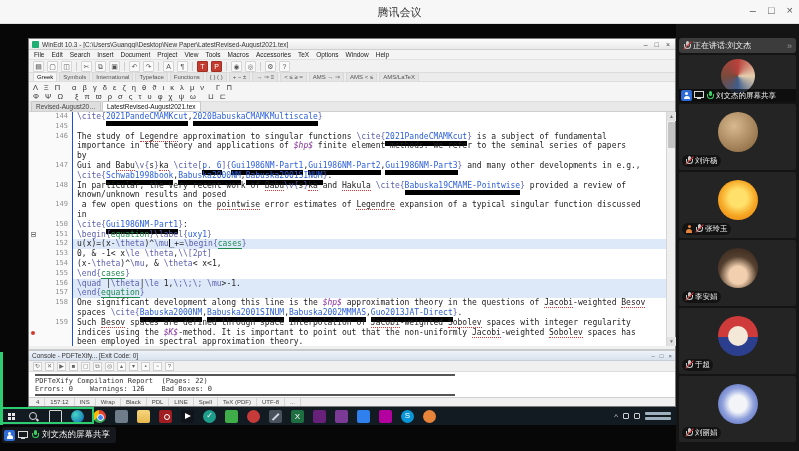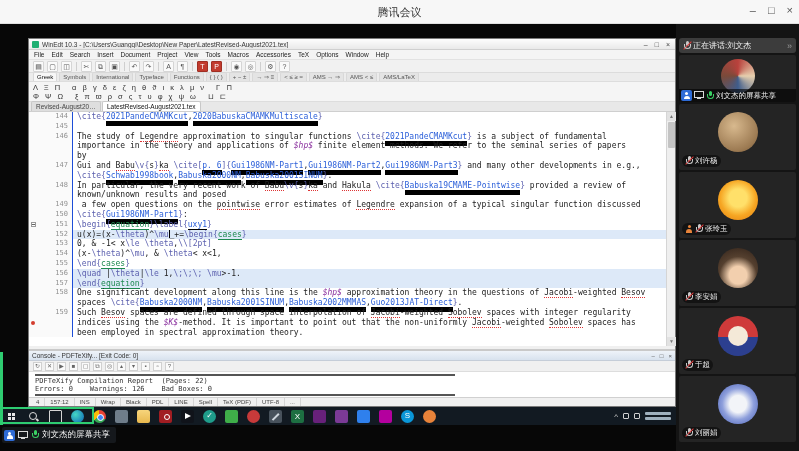--- a/index.html
+++ b/index.html
@@ -328,20 +328,21 @@
         <div class="ed-row"><span class="gutter"><span class="lnum">144</span></span><span class="ed-text"><span class="c-c">\cite{</span><span class="c-k">2021PandeCMAMKcut</span><span class="c-p">,</span><span class="c-k">2020BabuskaCMAMKMultiscale</span><span class="c-c">}</span></span></div>
         <div class="ed-row"><span class="gutter"><span class="lnum">145</span></span><span class="ed-text"></span></div>
         <div class="ed-row"><span class="gutter"><span class="lnum">146</span></span><span class="ed-text"><span class="c-p">The study of  </span><span class="c-s">Legendre</span><span class="c-p"> approximation to singular functions </span><span class="c-c">\cite{</span><span class="c-k">2021PandeCMAMKcut</span><span class="c-c">}</span><span class="c-p"> is a subject of fundamental</span></span></div>
         <div class="ed-row"><span class="gutter"><span class="lnum"></span></span><span class="ed-text"><span class="c-p">importance in the theory and applications of </span><span class="c-m">$hp$</span><span class="c-p"> finite element methods. We refer to  the seminal series  of papers</span></span></div>
         <div class="ed-row"><span class="gutter"><span class="lnum"></span></span><span class="ed-text"><span class="c-p">by</span></span></div>
         <div class="ed-row"><span class="gutter"><span class="lnum">147</span></span><span class="ed-text"><span class="c-p">Gui and </span><span class="c-s">Babu</span><span class="c-c">\v{</span><span class="c-p">s</span><span class="c-c">}</span><span class="c-s">ka</span><span class="c-p"> </span><span class="c-c">\cite[</span><span class="c-k">p. 6</span><span class="c-c">]{</span><span class="c-k">Gui1986NM-Part1</span><span class="c-p">,</span><span class="c-k">Gui1986NM-Part2</span><span class="c-p">,</span><span class="c-k">Gui1986NM-Part3</span><span class="c-c">}</span><span class="c-p">  and many other developments in e.g.,</span></span></div>
         <div class="ed-row"><span class="gutter"><span class="lnum"></span></span><span class="ed-text"><span class="c-c">\cite{</span><span class="c-k">Schwab1998book</span><span class="c-p">,</span><span class="c-k">Babuska2000NM</span><span class="c-p">,</span><span class="c-k">Babuska2001SINUM</span><span class="c-c">}</span><span class="c-p">.</span></span></div>
         <div class="ed-row"><span class="gutter"><span class="lnum">148</span></span><span class="ed-text"><span class="c-p">In particular, the very recent work of  </span><span class="c-s">Babu</span><span class="c-c">\v{</span><span class="c-p">s</span><span class="c-c">}</span><span class="c-s">ka</span><span class="c-p"> and </span><span class="c-s">Hakula</span><span class="c-p"> </span><span class="c-c">\cite{</span><span class="c-k">Babuska19CMAME-Pointwise</span><span class="c-c">}</span><span class="c-p">  provided a review of</span></span></div>
         <div class="ed-row"><span class="gutter"><span class="lnum"></span></span><span class="ed-text"><span class="c-p">known/unknown results and posed</span></span></div>
         <div class="ed-row"><span class="gutter"><span class="lnum">149</span></span><span class="ed-text"><span class="c-p"> a few open questions  on the </span><span class="c-s">pointwise</span><span class="c-p"> error estimates of </span><span class="c-s">Legendre</span><span class="c-p"> expansion of a typical  singular function discussed</span></span></div>
+        <div class="ed-row"><span class="gutter"><span class="lnum"></span></span><span class="ed-text"><span class="c-p">in</span></span></div>
         <div class="ed-row"><span class="gutter"><span class="lnum">150</span></span><span class="ed-text"><span class="c-c">\cite{</span><span class="c-k">Gui1986NM-Part1</span><span class="c-c">}</span><span class="c-p">:</span></span></div>
         <div class="ed-row"><span class="gutter"><span class="mark-fold"></span><span class="lnum">151</span></span><span class="ed-text"><span class="c-c">\begin{</span><span class="c-e">equation</span><span class="c-c">}\label{</span><span class="c-k">uxy1</span><span class="c-c">}</span></span></div>
         <div class="ed-row hl"><span class="gutter"><span class="lnum">152</span></span><span class="ed-text"><span class="c-p">u(x)=(x-</span><span class="c-c">\theta</span><span class="c-p">)^</span><span class="c-c">\mu</span><span class="caret"></span><span class="c-p">_+=</span><span class="c-c">\begin{</span><span class="c-e">cases</span><span class="c-c">}</span></span></div>
         <div class="ed-row"><span class="gutter"><span class="lnum">153</span></span><span class="ed-text"><span class="c-p">0,  &amp; -1&lt; x</span><span class="c-c">\le</span><span class="c-p"> </span><span class="c-c">\theta</span><span class="c-p">,</span><span class="c-c">\\[2pt]</span></span></div>
         <div class="ed-row"><span class="gutter"><span class="lnum">154</span></span><span class="ed-text"><span class="c-p">(x-</span><span class="c-c">\theta</span><span class="c-p">)^</span><span class="c-c">\mu</span><span class="c-p">,    &amp; </span><span class="c-c">\theta</span><span class="c-p">&lt; x&lt;1,</span></span></div>
         <div class="ed-row"><span class="gutter"><span class="lnum">155</span></span><span class="ed-text"><span class="c-c">\end{</span><span class="c-e">cases</span><span class="c-c">}</span></span></div>
         <div class="ed-row hl"><span class="gutter"><span class="lnum">156</span></span><span class="ed-text"><span class="c-c">\quad</span><span class="c-p">  |</span><span class="c-c">\theta</span><span class="c-p">|</span><span class="c-c">\le</span><span class="c-p"> 1,</span><span class="c-c">\;\;\;</span><span class="c-p"> </span><span class="c-c">\mu</span><span class="c-p">&gt;-1.</span></span></div>
         <div class="ed-row hl"><span class="gutter"><span class="lnum">157</span></span><span class="ed-text"><span class="c-c">\end{</span><span class="c-e">equation</span><span class="c-c">}</span></span></div>
         <div class="ed-row"><span class="gutter"><span class="lnum">158</span></span><span class="ed-text"><span class="c-p">One significant development along this line is the </span><span class="c-m">$hp$</span><span class="c-p"> approximation theory in the questions of  </span><span class="c-s">Jacobi</span><span class="c-p">-weighted </span><span class="c-s">Besov</span></span></div>
         <div class="ed-row"><span class="gutter"><span class="lnum"></span></span><span class="ed-text"><span class="c-p">spaces </span><span class="c-c">\cite{</span><span class="c-k">Babuska2000NM</span><span class="c-p">,</span><span class="c-k">Babuska2001SINUM</span><span class="c-p">,</span><span class="c-k">Babuska2002MMMAS</span><span class="c-p">,</span><span class="c-k">Guo2013JAT-Direct</span><span class="c-c">}</span><span class="c-p">.</span></span></div>

